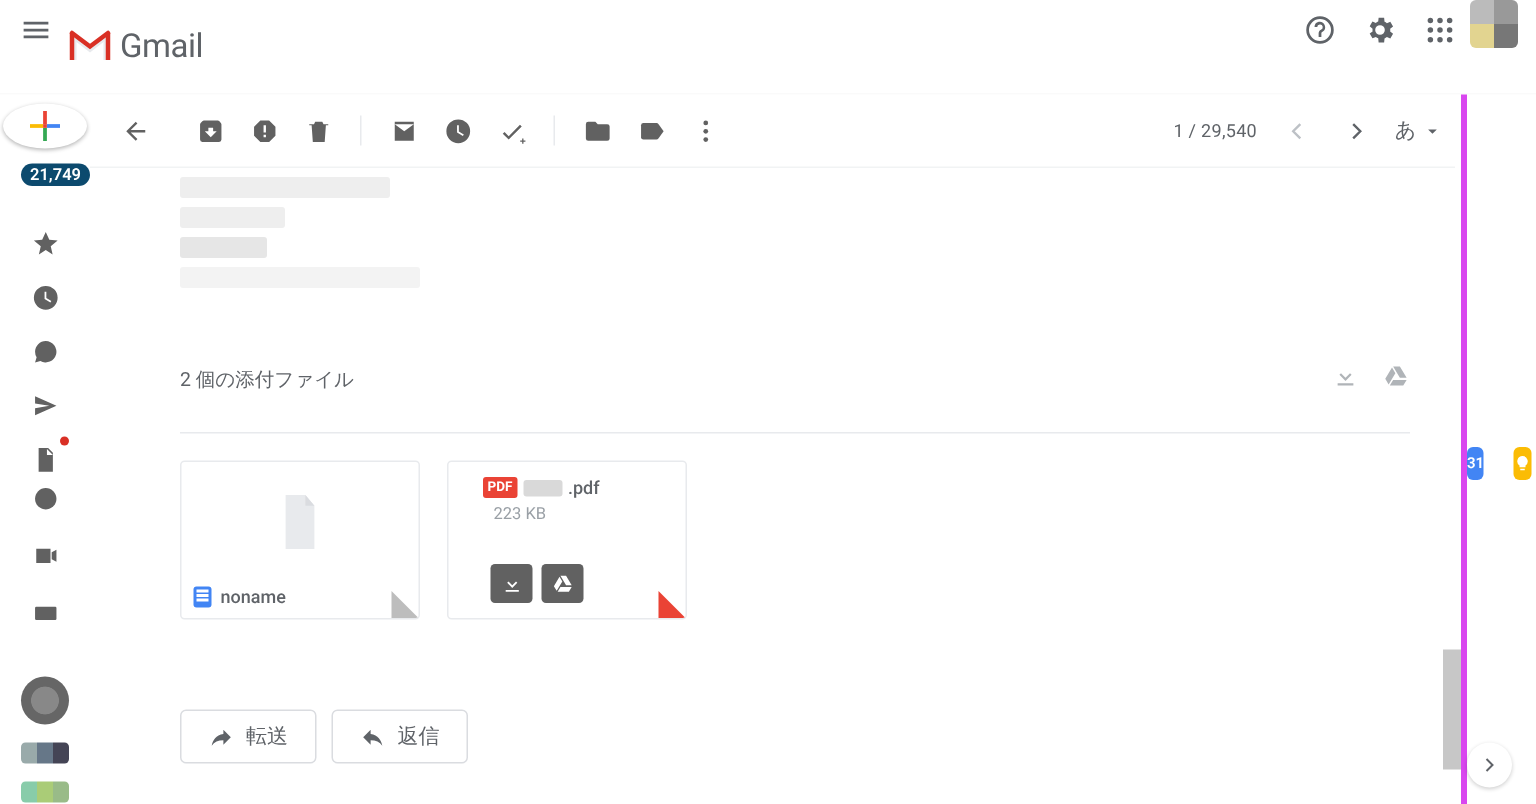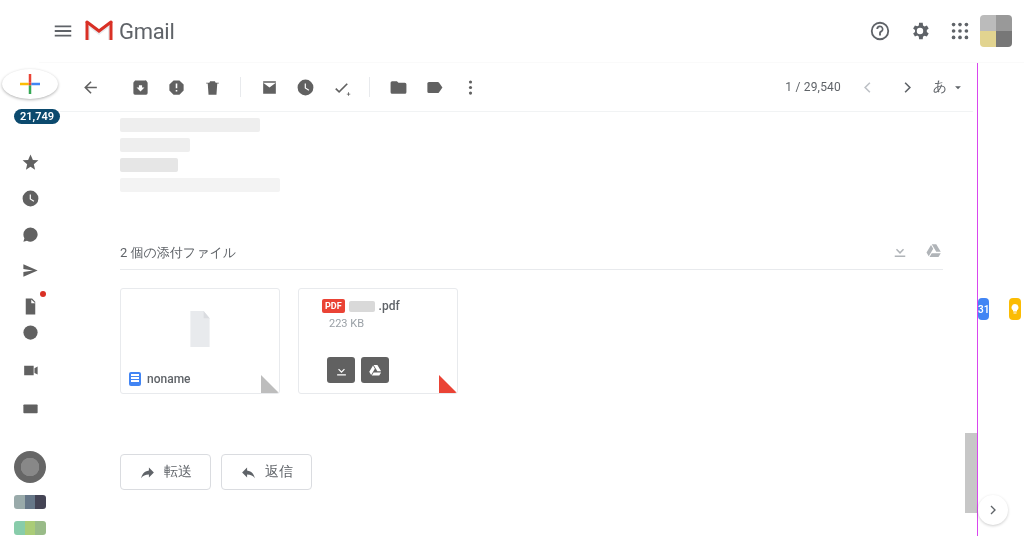--- a/index.html
+++ b/index.html
@@ -1,18 +1,18 @@
 <!DOCTYPE html>
 <html><head>
 <meta charset="utf-8">
 <style>
   html,body{margin:0;padding:0;font-family:Roboto,Arial,sans-serif;background:#fff;color:#202124;overflow:hidden;}
   body{width:1024px;height:536px;position:relative;}
   
-  .hdr{height:62px;display:flex;align-items:center;padding:0 12px 0 4px;border-bottom:1px solid rgba(0,0,0,0.02);margin-left:39px;}
+  .hdr{height:62px;display:flex;padding:0 12px 0 4px;border-bottom:1px solid rgba(0,0,0,0.02);}
   .iconbtn{width:40px;height:40px;display:flex;align-items:center;justify-content:center;color:#5f6368;border-radius:50%;cursor:pointer;background:none;border:none;}
   .iconbtn svg{width:22px;height:22px;fill:#5f6368;}
   .small-iconbtn svg{width:20px;height:20px;}
   .logo-wrap{display:flex;align-items:center;margin-left:2px;margin-right:38px;}
   .logo-wrap .g-name{font-size:22px;color:#5f6368;margin-left:6px;letter-spacing:-0.3px;}
   .search{flex:0 0 610px;height:44px;background:#f1f3f4;border-radius:8px;display:flex;align-items:center;padding:0 6px;}
   .search .ph{flex:1;margin-left:4px;color:#9aa0a6;font-size:15px;}
   .search .chev{width:40px;display:flex;align-items:center;justify-content:center;}
   .hdr .spacer{flex:1;}
   .avatar{width:32px;height:32px;border-radius:4px;background:
@@ -27,34 +27,34 @@
   .compose{width:56px;height:56px;border-radius:50%;box-shadow:0 1px 3px rgba(0,0,0,.3);display:flex;align-items:center;justify-content:center;background:#fff;position:relative;cursor:pointer;}
   .rail-icons{display:flex;flex-direction:column;align-items:center;margin-top:14px;gap:10px;}
   .rail-item{width:40px;height:26px;display:flex;align-items:center;justify-content:center;color:#616161;position:relative;cursor:pointer;}
   .rail-item svg{width:19px;height:19px;fill:#616161;}
   .badge{position:absolute;top:-4px;left:4px;background:#0c4a6e;color:#fff;font-size:11px;font-weight:600;padding:1px 6px;border-radius:9px;}
   .dot-ind{position:absolute;top:-2px;right:4px;width:6px;height:6px;border-radius:50%;background:#d93025;}
   .hangouts{display:flex;flex-direction:column;align-items:center;gap:12px;}
   .hg-avatar{width:32px;height:32px;border-radius:50%;}
   .hg-row{width:32px;height:14px;border-radius:3px;}
   
-  .content{flex:1;border-right:1px solid #d946ef;position:relative;padding-right:4px;}
+  .content{flex:1;border-right:4px solid #d946ef;position:relative;padding-right:4px;}
   .toolbar{height:48px;display:flex;align-items:center;padding-left:12px;padding-right:8px;border-bottom:1px solid #f1f3f4;}
   .tb-left{display:flex;align-items:center;}
   .tb-sep{width:1px;height:20px;background:#e8eaed;margin:0 10px;}
   .tb-icon{width:36px;height:36px;display:flex;align-items:center;justify-content:center;color:#616161;cursor:pointer;border-radius:50%;}
   .tb-icon svg{width:19px;height:19px;fill:#616161;}
   .tb-right{margin-left:auto;display:flex;align-items:center;gap:4px;color:#5f6368;font-size:12px;}
   .count{letter-spacing:.2px;margin-right:4px;}
   .lang{font-size:14px;font-weight:500;color:#5f6368;width:30px;text-align:center;}
   
   .body-area{padding-left:60px;padding-right:30px;}
   .redact-block{margin-top:6px;margin-bottom:50px;}
   .redact{background:#eeeeee;border-radius:2px;margin-bottom:6px;}
-  .att-head{display:flex;align-items:center;font-size:13px;color:#5f6368;margin-bottom:6px;}
+  .att-head{display:flex;align-items:center;font-size:13px;color:#5f6368;margin-bottom:24px;}
   .att-head .ah-right{margin-left:auto;display:flex;gap:16px;}
   .att-head .ah-right svg{width:18px;height:18px;fill:#b0b4b8;}
   .att-sep{border-top:1px solid #e8eaed;margin-bottom:18px;}
   .att-row{display:flex;gap:18px;}
   .att-card{width:158px;height:104px;border:1px solid #e8eaed;border-radius:3px;position:relative;background:#fff;overflow:hidden;}
   .att-card .file-ico{position:absolute;top:22px;left:50%;transform:translateX(-50%);}
   .att-card .footer{position:absolute;left:0;right:0;bottom:0;height:28px;display:flex;align-items:center;padding:0 8px;font-size:12px;font-weight:500;color:#5f6368;gap:6px;}
   .att-card .corner{position:absolute;right:0;bottom:0;width:0;height:0;border-left:18px solid #bdbdbd;border-top:18px solid transparent;}
   .att-card.pdf .corner{border-left-color:#ea4335;}
   .pdf-top{position:absolute;top:10px;left:23px;display:flex;align-items:center;gap:4px;font-size:12px;font-weight:500;color:#5f6368;}

